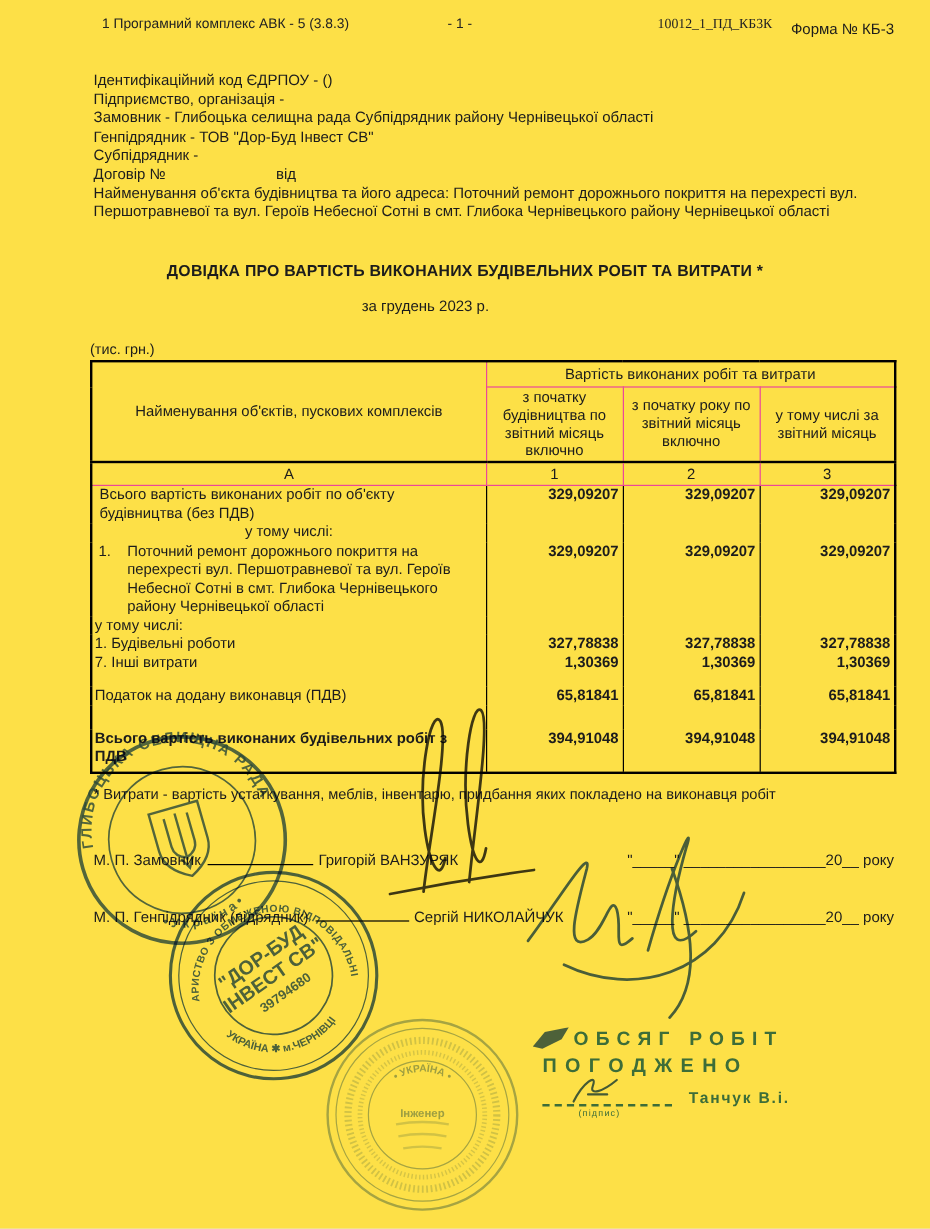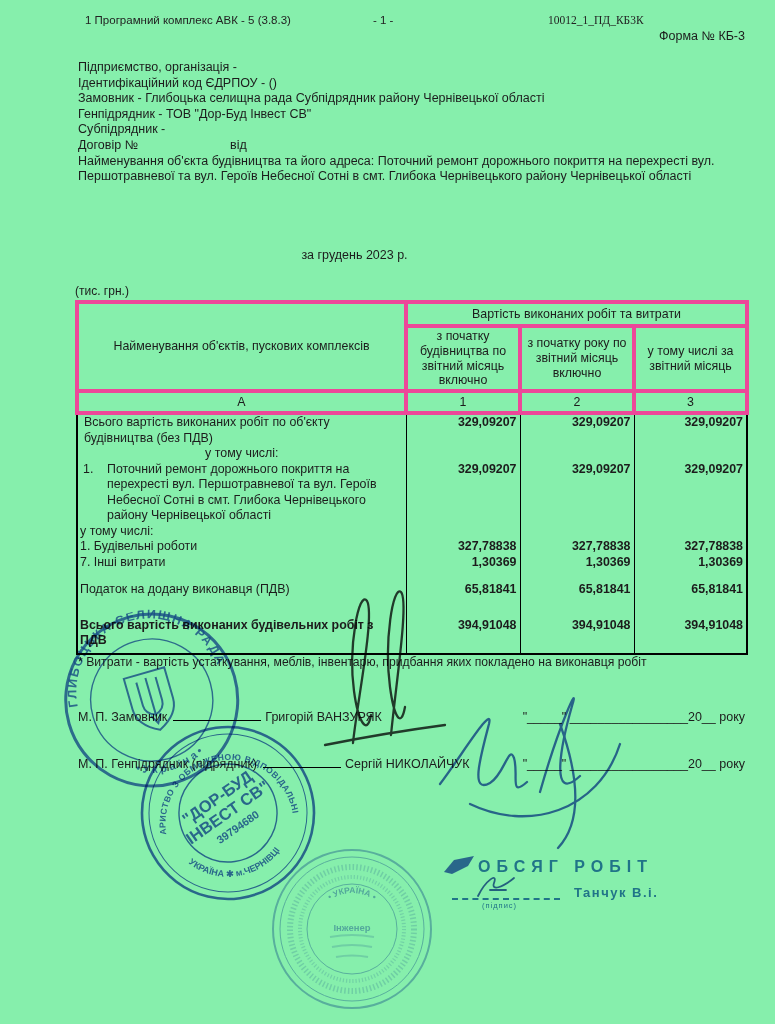--- a/index.html
+++ b/index.html
@@ -1,29 +1,29 @@
 <!DOCTYPE html>
 <html><head>
 <meta charset="utf-8">
 <style>
   html,body{margin:0;padding:0;background:#e8e8e8;}
-  .page{position:relative;width:775px;height:1024px;background:#86efac;overflow:hidden;
+  .page{position:relative;width:775px;height:1024px;background:#fde047;overflow:hidden;
         font-family:"Liberation Sans",sans-serif;color:#1c1c1c;}
   .abs{position:absolute;}
   .meta{font-size:11.5px;color:#222;}
   .form-label{font-size:12.5px;}
   .info{left:78px;top:60px;width:652px;font-size:12.5px;line-height:15.6px;}
   .info div{margin:0;}
   .gap-contract{display:inline-block;width:92px;}
   .doc-title{left:0;top:218px;width:775px;text-align:center;font-weight:bold;font-size:13.2px;letter-spacing:.2px;}
   .doc-subtitle{left:0;top:248px;width:709px;text-align:center;font-size:12.5px;}
   .units{left:75px;top:284px;width:670px;text-align:left;font-size:12px;}
   table.kb3{position:absolute;left:75px;top:300px;width:670px;border-collapse:collapse;
             table-layout:fixed;border:2px solid #000;font-size:12.4px;}
-  table.kb3 th{border:4px solid #ec4899;font-weight:normal;padding:1px 3px;line-height:14.8px;vertical-align:middle;}
+  table.kb3 th{border:1px solid #ec4899;font-weight:normal;padding:1px 3px;line-height:14.8px;vertical-align:middle;}
   table.kb3 .grp-row th{height:18px;}
   table.kb3 .idx-row th{height:16px;border-top:2px solid #000;}
   table.kb3 td{border-left:1px solid #000;border-right:1px solid #000;padding:0 2px;
                line-height:15.5px;vertical-align:top;}
   table.kb3 td.num{text-align:right;padding-right:3px;white-space:nowrap;font-weight:bold;}
   .lbl-pad{padding-left:4px;}
   .lbl-first{max-width:308px;padding-left:4px;}
   .row-center{text-align:center;}
   .incl2{padding-left:16px;}
   .sub-pad{padding-left:31px;}
@@ -51,32 +51,33 @@
   svg{display:block;}
 </style>
 </head>
 <body>
 
 <div class="page">
 
   <div class="abs meta" style="left:85px;top:14px;">1 Програмний комплекс АВК - 5 (3.8.3)</div>
   <div class="abs meta" style="left:373px;top:14px;">- 1 -</div>
   <div class="abs meta" style="left:548px;top:14px;font-family:Liberation Serif, serif;">10012_1_ПД_КБ3К</div>
-  <div class="abs form-label" style="right:30px;top:29px;">Форма № КБ-3</div>
+  <div class="abs form-label" style="right:30px;top:17px;">Форма № КБ-3</div>
 
   <div class="abs info">
+    <div>Ідентифікаційний код ЄДРПОУ - ()</div>
     <div>Підприємство, організація -</div>
-    <div>Ідентифікаційний код ЄДРПОУ - ()</div>
     <div>Замовник - Глибоцька селищна рада Субпідрядник району Чернівецької області</div>
     <div>Генпідрядник - ТОВ "Дор-Буд Інвест СВ"</div>
     <div>Субпідрядник -</div>
     <div><span>Договір №</span><span class="gap-contract"></span><span>від</span></div>
     <div>Найменування об'єкта будівництва та його адреса: Поточний ремонт дорожнього покриття на перехресті вул. Першотравневої та вул. Героїв Небесної Сотні в смт. Глибока Чернівецького району Чернівецької області</div>
   </div>
 
+  <div class="abs doc-title">ДОВІДКА ПРО ВАРТІСТЬ ВИКОНАНИХ БУДІВЕЛЬНИХ РОБІТ ТА ВИТРАТИ *</div>
   <div class="abs doc-subtitle">за грудень 2023  р.</div>
   <div class="abs units">(тис. грн.)</div>
 
   <table class="kb3">
     <colgroup>
         <col style="width:329px">
         <col style="width:114px">
         <col style="width:114px">
         <col style="width:113px">
       </colgroup>
@@ -258,20 +259,21 @@
       <path d="M 62,142 C 120,170 190,150 212,82"></path>
       <path d="M 152,62 C 170,112 176,158 150,186"></path>
     </g>
   </svg>
 
   <div class="abs appr">
     <svg class="abs" style="left:-8px;top:-2px;" width="34" height="22" viewBox="0 0 34 22">
       <polygon points="0,16 10,4 30,0 24,10 8,18" fill="#2e55c4" opacity="0.85"></polygon>
     </svg>
     <div class="appr-l1">ОБСЯГ РОБІТ</div>
+    <div class="appr-l2">ПОГОДЖЕНО</div>
     <div class="appr-sig">
       <span class="appr-dash">
         <svg style="position:absolute;left:20px;top:-10px;" width="70" height="30" viewBox="0 0 70 30">
           <path d="M 6,26 C 14,10 26,2 22,13 C 19,21 30,18 42,8 M 18,20 L 34,20" stroke="#4466bb" stroke-width="1.8" fill="none" stroke-linecap="round"></path>
         </svg>
       </span>
       <span class="appr-name">Танчук В.і.</span>
     </div>
     <div class="appr-podpis">(підпис)</div>
   </div>

